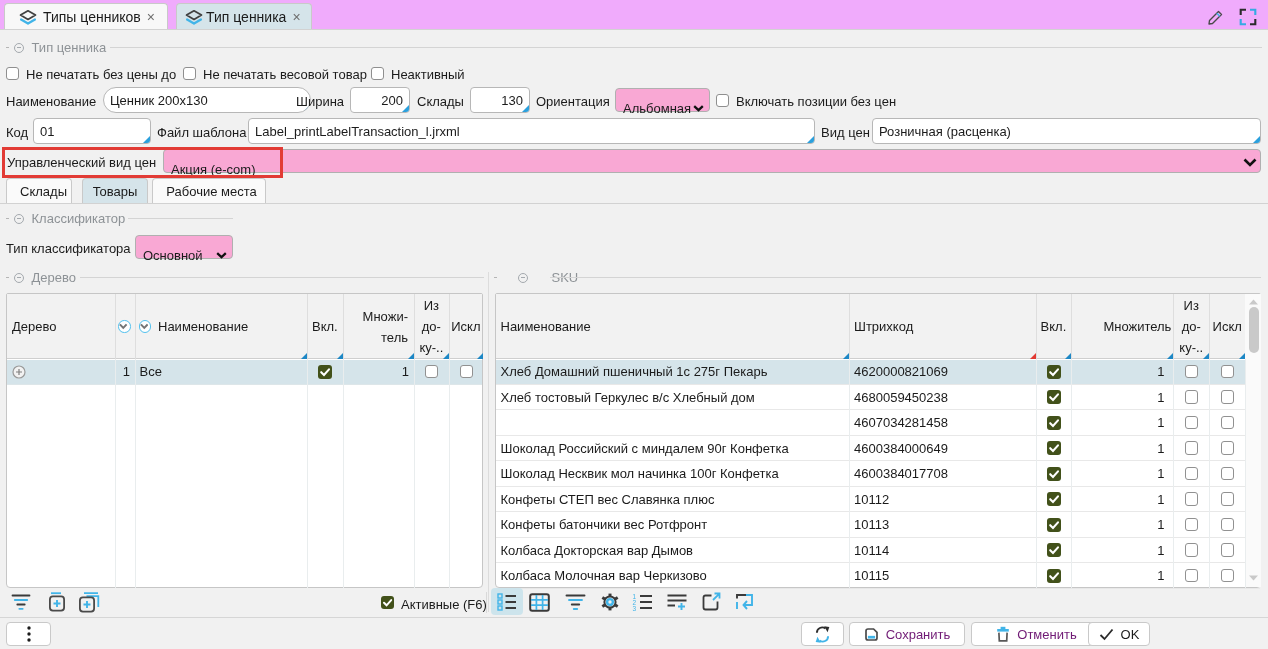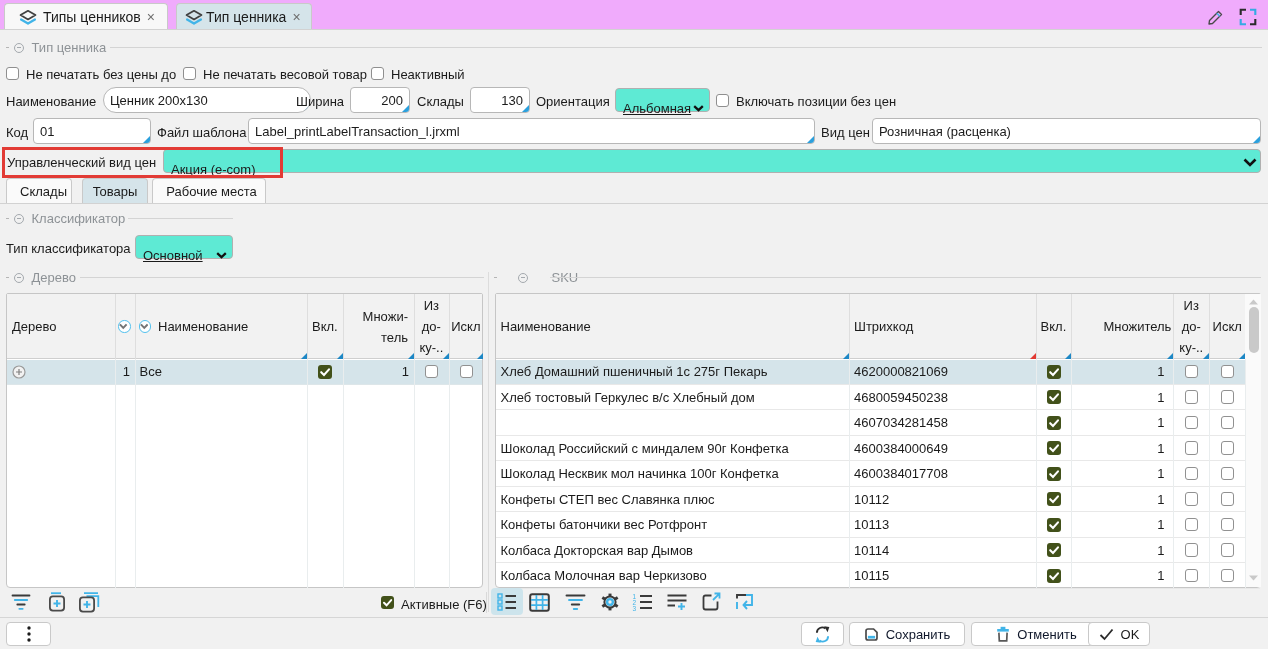--- a/index.html
+++ b/index.html
@@ -13,42 +13,42 @@
 .legend{position:absolute;height:15px;display:flex;align-items:center;color:#8d9296;}
 .legend .dash{width:2.5px;height:1px;background:#b5b5b5;margin-right:5px;}
 .lline{position:absolute;height:1px;background:#d4d4d4;}
 .minus{display:inline-block;width:10px;height:10px;border:1.2px solid #a4a9ae;border-radius:50%;position:relative;margin:0 8px 0 0;}
 .minus:before{content:"";position:absolute;left:2px;right:2px;top:3.6px;height:1.3px;background:#a4a9ae;}
 
 .cb{position:absolute;width:13px;height:13px;border:1px solid #8f8f8f;border-radius:3px;background:#fff;}
 .lbl{position:absolute;white-space:nowrap;}
 .inp{position:absolute;height:26px;background:#fff;border:1px solid #b7b7b7;border-radius:4px;display:flex;align-items:center;padding:0 6px;white-space:nowrap;overflow:hidden;}
 .inp .tri{position:absolute;right:0;bottom:0;width:0;height:0;border-left:7px solid transparent;border-bottom:7px solid #2ba0dd;}
-.sel{position:absolute;height:24px;background:#5eead4;border:1px solid #b0b0b0;border-radius:4px;display:flex;align-items:center;padding:16px 5px 0 7px;text-decoration:underline;}
+.sel{position:absolute;height:24px;background:#f9a8d4;border:1px solid #b0b0b0;border-radius:4px;display:flex;align-items:center;padding:16px 5px 0 7px;}
 .chev{margin-left:auto;}
 
 .stab{position:absolute;height:26px;border:1px solid #c9c9c9;border-bottom:none;border-radius:4px 4px 0 0;display:flex;align-items:center;justify-content:center;background:#fafafa;}
 .stab.act{background:#d5e4ea;}
 
 .tbl{position:absolute;background:#fff;border:1px solid #c6c6c6;border-radius:2px 2px 4px 4px;}
 .thead{position:absolute;left:0;top:0;right:0;background:#f2f2f2;border-bottom:1px solid #cfcfcf;}
 .vsep{position:absolute;width:1px;background:#dedede;}
 .vsepb{position:absolute;width:1px;background:#e9edee;z-index:2;}
 .hcell{position:absolute;display:flex;align-items:center;line-height:21px;}
 .tri-b{position:absolute;width:0;height:0;border-left:6px solid transparent;border-bottom:6px solid #1d87c5;}
 .tri-r{position:absolute;width:0;height:0;border-left:6px solid transparent;border-bottom:6px solid #e23a33;}
 .trow{position:absolute;left:0;right:0;height:25px;border-bottom:1px solid #e8e8e8;}
 .sel-row{background:#d5e4ea;}
 .cell{position:absolute;top:0;bottom:0;display:flex;align-items:center;white-space:nowrap;}
 .cbk{position:absolute;width:14px;height:14px;background:#42511a;border-radius:3px;}
 .cbu{position:absolute;width:13.5px;height:13.5px;background:#fff;border:1px solid #919191;border-radius:3px;}
 .ccirc{display:inline-block;width:12.5px;height:12.5px;border:1.8px solid #53c1ee;border-radius:50%;background:#fff;position:relative;}
 
 .btn{position:absolute;height:24px;background:#fff;border:1px solid #c9c9c9;border-radius:4px;display:flex;align-items:center;justify-content:center;}
-.gtxt{color:#0f172a;}
+.gtxt{color:#701a75;}
 </style></head>
 <body>
 
 <div class="tabbar">
  <div class="ttab" style="left:4px;width:164px;padding-left:13.5px;">
   <svg width="18" height="18" viewBox="0 0 19 18" style="margin-right:6.5px">
         <path d="M1.6 7 L9.5 2.4 L17.4 7 L9.5 11.6 Z" fill="none" stroke="#414141" stroke-width="1.8" stroke-linejoin="round"></path>
         <path d="M2.2 11.6 L9.5 15.9 L16.8 11.6" fill="none" stroke="#41b4e8" stroke-width="2.4" stroke-linecap="round" stroke-linejoin="round"></path>
       </svg>
   <span>Типы ценников</span>

